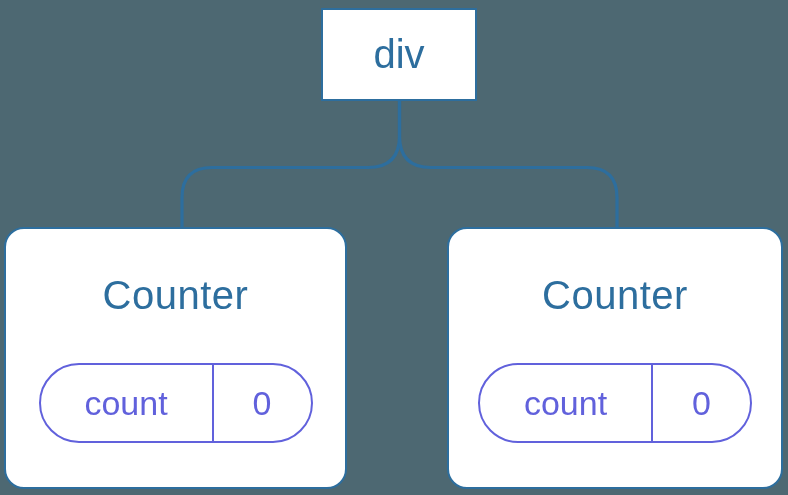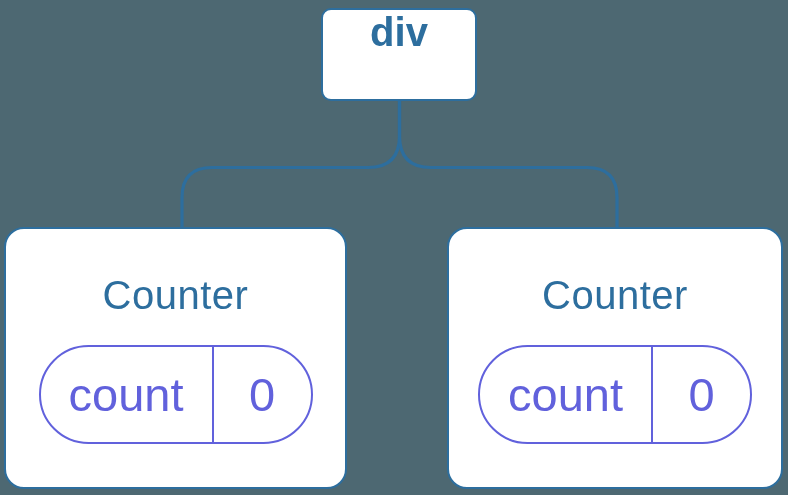--- a/index.html
+++ b/index.html
@@ -29,26 +29,26 @@
     fill: none;
     stroke: var(--line);
     stroke-width: 3.2;
   }
   .root-node {
     position: absolute;
     left: 321px; top: 8px;
     width: 156px; height: 93px;
     background: var(--node-fill);
     border: 2.5px solid var(--line);
-    border-radius: 10px;
+    border-radius: 0;
     display: flex;
-    align-items: flex-start;
+    align-items: center;
     justify-content: center;
     font-size: 40px;
-    font-weight: 700;
+    font-weight: 400;
     color: var(--line);
   }
   .component-card {
     position: absolute;
     top: 227px;
     height: 262px;
     background: var(--node-fill);
     border: 2.5px solid var(--line);
     border-radius: 20px;
     display: flex;
@@ -59,30 +59,30 @@
   .card-right { left: 447px; width: 336px; }
   .card-title {
     margin-top: 42px;
     font-size: 40px;
     font-weight: 500;
     letter-spacing: 0.5px;
     line-height: 48px;
     color: var(--line);
   }
   .state-pill {
-    margin-top: 26px;
+    margin-top: 44px;
     width: 274px;
-    height: 99px;
+    height: 80px;
     border: 2.5px solid var(--accent);
     border-radius: 60px;
     display: flex;
     align-items: stretch;
     overflow: hidden;
     color: var(--accent);
-    font-size: 47px;
+    font-size: 34px;
   }
   .pill-key {
     width: 171px;
     display: flex;
     align-items: center;
     justify-content: center;
   }
   .pill-divider {
     width: 0;
     border-left: 2.5px solid var(--accent);

